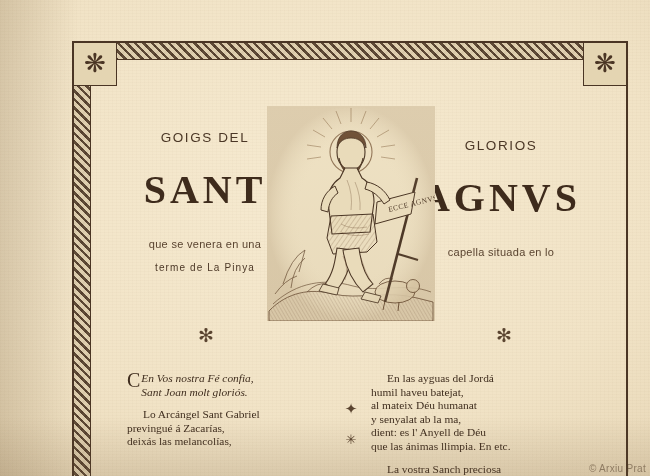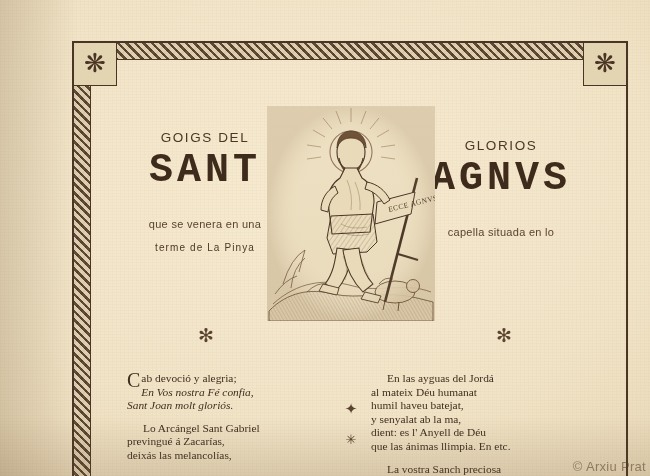--- a/index.html
+++ b/index.html
@@ -115,26 +115,26 @@
   #mast-right { right: 16px; top: 40px; }
 
   .mast-small {
     font-family: "Liberation Sans", sans-serif;
     font-size: 13.5px;
     letter-spacing: 1.6px;
     color: #4b3726;
     white-space: nowrap;
   }
   .mast-big {
-    font-family: Liberation Mono, monospace;
+    font-family: Liberation Serif, serif;
     font-weight: bold;
     font-size: 40px;
     letter-spacing: 4px;
     color: #3e2b1c;
-    margin-top: 3px;
+    margin-top: 21px;
     white-space: nowrap;
   }
   .mast-sub {
     font-family: "Liberation Sans", sans-serif;
     font-size: 11px;
     letter-spacing: 0.3px;
     color: #5a4430;
     margin-top: 25px;
     white-space: nowrap;
   }
@@ -215,21 +215,21 @@
   }
   #col-divider .d1 { font-size: 15px; margin-top: 32px; }
   #col-divider .d2 { font-size: 13px; margin-top: 14px; }
 
   
   #credit {
     position: absolute;
     right: 4px;
     bottom: 2px;
     font-family: "Liberation Sans", sans-serif;
-    font-size: 13px;
+    font-size: 10px;
     color: rgba(80,60,40,0.55);
     letter-spacing: 0.3px;
   }
 
   
   #edge-shade {
     position: absolute;
     left: 0; top: 0;
     width: 78px; height: 476px;
     background: linear-gradient(90deg, rgba(120,95,60,0.22), rgba(120,95,60,0));
@@ -383,37 +383,36 @@
       <div id="col-divider">
         <div class="d1">✦</div>
         <div class="d2">✳</div>
       </div>
 
       <div id="body-cols">
 
         <div class="col" id="col-left">
           <div class="stanza">
             <span class="dropcap">C</span>
-            <div class="ln">ab devoció y alegria;</div>
             <div class="ln italic">En Vos nostra Fé confia,</div>
             <div class="ln italic">Sant Joan molt gloriós.</div>
           </div>
           <div class="stanza">
             <div class="ln indent">Lo Arcángel Sant Gabriel</div>
             <div class="ln">previngué á Zacarías,</div>
             <div class="ln">deixás las melancolías,</div>
 
           </div>
         </div>
 
         <div class="col" id="col-right">
           <div class="stanza">
             <div class="ln indent">En las ayguas del Jordá</div>
+            <div class="ln">humil haveu batejat,</div>
             <div class="ln">al mateix Déu humanat</div>
-            <div class="ln">humil haveu batejat,</div>
             <div class="ln">y senyalat ab la ma,</div>
             <div class="ln">dient: es l' Anyell de Déu</div>
             <div class="ln">que las ánimas llimpia. En etc.</div>
           </div>
           <div class="stanza">
             <div class="ln indent">La vostra Sanch preciosa</div>
 
           </div>
         </div>
 

